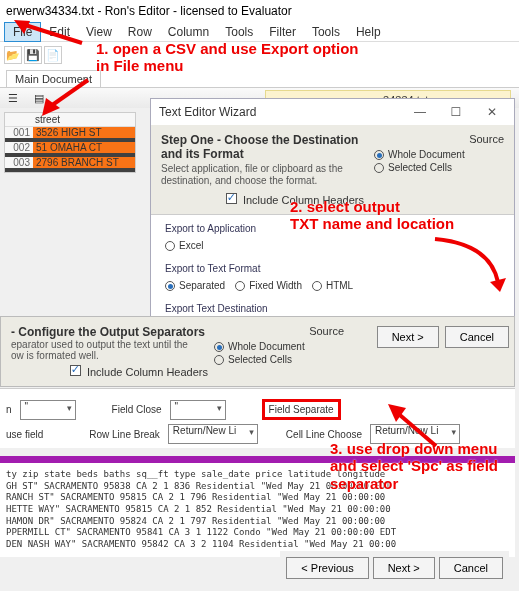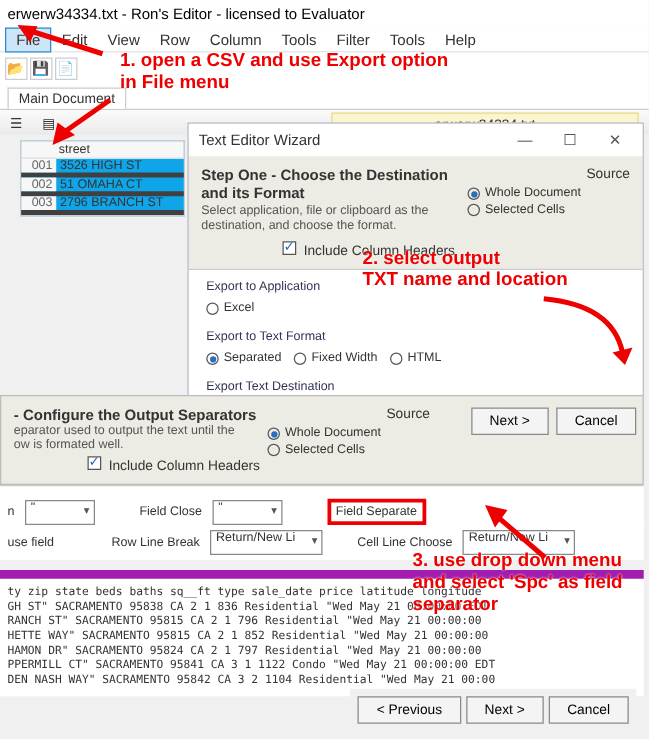--- a/index.html
+++ b/index.html
@@ -8,21 +8,21 @@
   .menubar { background: #fff; height: 20px; display: flex; align-items: center; gap: 0; padding: 0 4px; border-bottom: 1px solid #ddd;}
   .menuitem { padding: 2px 8px; font-size: 12px; }
   .menuitem.active { background: #cde6f7; border:1px solid #2a8dd4;}
   .toolbar { background:#fff; height:26px; padding:2px 4px; display:flex; align-items:center; gap:2px;}
   .icon-btn { width:18px; height:18px; background:#fff; border:1px solid #ccc; font-size:11px; text-align:center; line-height:16px;}
   .tabbar { background:#fff; height:20px; padding:0 6px; display:flex; align-items:end; border-bottom:1px solid #ccc;}
   .tab { padding:2px 8px; border:1px solid #ccc; border-bottom:none; background:#fff; font-size:11px;}
   .subbar { background:linear-gradient(#fafafa,#eaeaea); height:20px; display:flex; align-items:center;}
   .subtab { padding:2px 8px; font-size:11px;}
   .filenametab { position:absolute; top:90px; left:265px; right:8px; height:20px; background:#fcf3cf; border:1px solid #e6d98e; display:flex; align-items:center; justify-content:center; font-size:11px;}
-  .datagrid { position:absolute; top:112px; left:16px; width:132px; background:#0ea5e9; border:1px solid #ccc; font-family:monospace; font-size:10px;}
+  .datagrid { position:absolute; top:112px; left:4px; width:132px; background:#f97316; border:1px solid #ccc; font-family:monospace; font-size:10px;}
   .datagrid .hdr { background:#f7f7f7; padding:1px 4px 1px 30px; border-bottom:1px solid #ddd;}
   .datagrid .row { display:flex; border-bottom:4px solid #404040;}
   .datagrid .rownum { width:28px; background:#f7f7f7; text-align:right; padding:0 3px; color:#666;}
   .datagrid .cell { padding:0 3px;}
 
   .wizard { position:absolute; top:98px; left:150px; right:4px; border:1px solid #aab; background:#fff;}
   .wizard-title { height:26px; background:#fff; display:flex; align-items:center; padding:0 8px; font-size:12px; justify-content:space-between;}
   .wiz-controls { display:flex; gap:8px;}
   .wiz-controls span { width:28px; text-align:center; color:#555;}
   .wiz-head { background:#ecebe4; padding:8px 10px; display:flex; justify-content:space-between; border-bottom:1px solid #ccc;}

